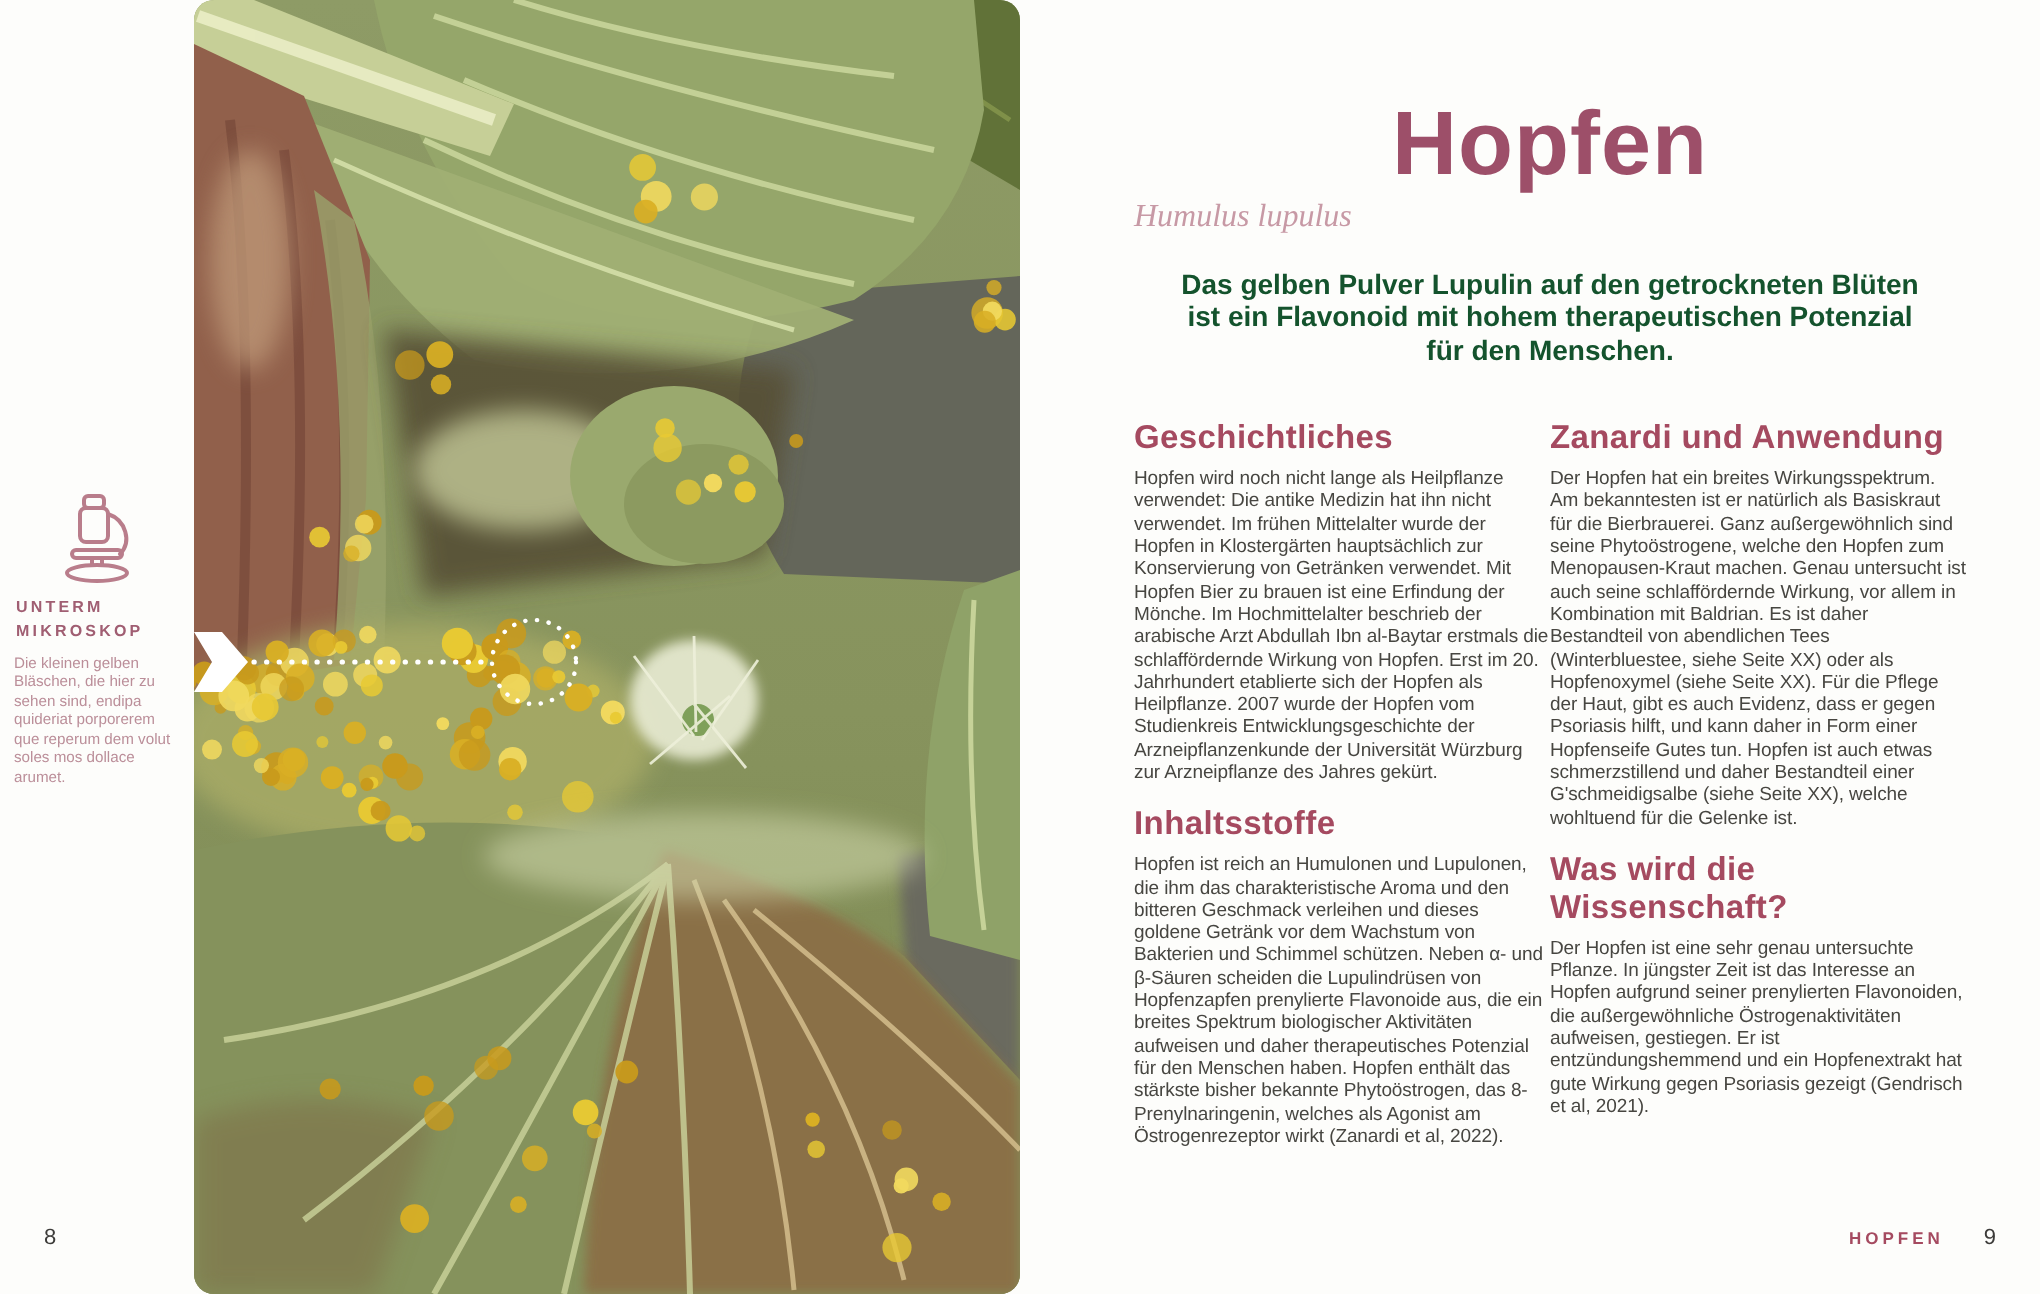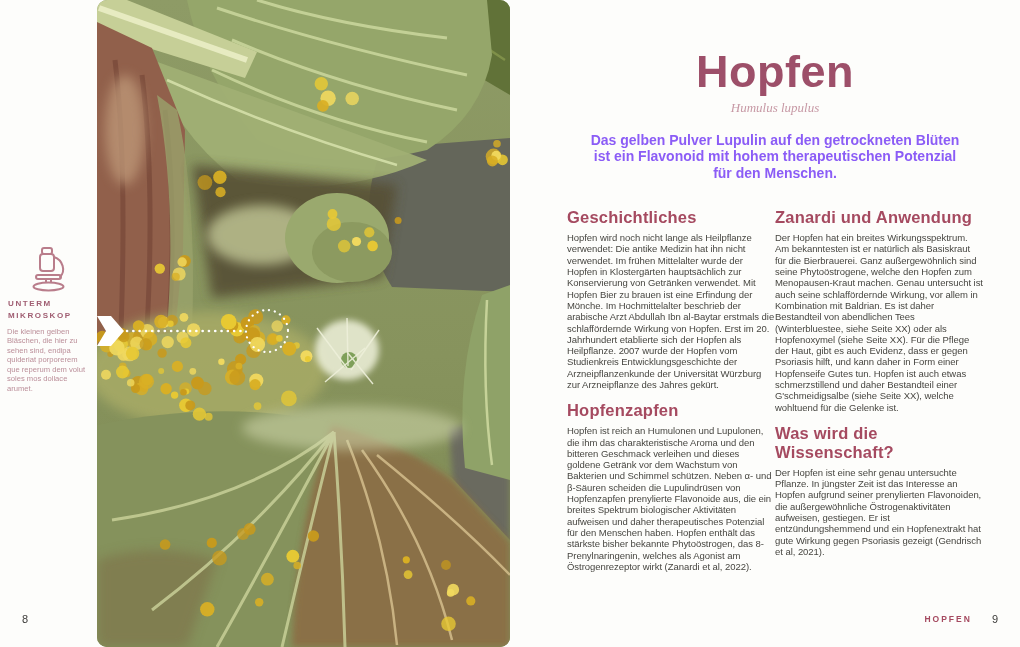--- a/index.html
+++ b/index.html
@@ -15,22 +15,22 @@
   .page-num{position:absolute;bottom:22px;font-size:11px;color:#3c3b39;}
   .page-num.left{left:22px;}
 
   
   .photo{position:absolute;left:97px;top:0;width:413px;height:647px;margin:0;border-radius:10px;overflow:hidden;}
   .photo svg{display:block;width:413px;height:647px;}
 
   
   .content{position:absolute;left:510px;top:0;width:510px;height:647px;box-sizing:border-box;padding:0 37px 0 57px;}
   h1{margin:46px 0 2px 0;text-align:center;font-size:45px;letter-spacing:0.5px;color:#9d4f69;font-weight:bold;}
-  .subtitle{text-align:center;font-family:"Liberation Serif",serif;font-style:italic;font-size:13px;color:#c799a5;}
-  .intro{margin:16px auto 0 auto;width:382px;text-align:center;font-size:14px;line-height:1.17;font-weight:bold;color:#8b5cf6;}
+  .subtitle{text-align:left;font-family:"Liberation Serif",serif;font-style:italic;font-size:16px;color:#c799a5;}
+  .intro{margin:16px auto 0 auto;width:382px;text-align:center;font-size:14px;line-height:1.17;font-weight:bold;color:#14532d;}
   .columns{display:flex;gap:0;margin-top:27px;}
   .col{flex:1;display:flex;flex-direction:column;gap:11px;min-width:0;}
   h2{margin:0 0 5px 0;font-size:16.5px;color:#a54a60;font-weight:bold;letter-spacing:0.2px;}
   .body-text{margin:0;font-size:9.5px;line-height:1.19;color:#474641;letter-spacing:-0.05px;}
   .footer-right{position:absolute;right:22px;bottom:22px;display:flex;align-items:center;gap:20px;}
   .chapter-label{font-size:8.5px;font-weight:bold;letter-spacing:2px;color:#a54a60;}
   .footer-right .num{font-size:11px;color:#3c3b39;}
 </style>
 </head>
 <body>
@@ -284,21 +284,21 @@
       <div class="subtitle">Humulus lupulus</div>
       <p class="intro">Das gelben Pulver Lupulin auf den getrockneten Blüten ist ein Flavonoid mit hohem therapeutischen Potenzial für den Menschen.</p>
     </header>
     <div class="columns">
       <div class="col">
         <section>
           <h2>Geschichtliches</h2>
           <p class="body-text">Hopfen wird noch nicht lange als Heilpflanze verwendet: Die antike Medizin hat ihn nicht verwendet. Im frühen Mittelalter wurde der Hopfen in Klostergärten hauptsächlich zur Konservierung von Getränken verwendet. Mit Hopfen Bier zu brauen ist eine Erfindung der Mönche. Im Hochmittelalter beschrieb der arabische Arzt Abdullah Ibn al-Baytar erstmals die schlaffördernde Wirkung von Hopfen. Erst im 20. Jahrhundert etablierte sich der Hopfen als Heilpflanze. 2007 wurde der Hopfen vom Studienkreis Entwicklungsgeschichte der Arzneipflanzenkunde der Universität Würzburg zur Arzneipflanze des Jahres gekürt.</p>
         </section>
         <section>
-          <h2>Hopfenzapfen</h2>
+          <h2>Inhaltsstoffe</h2>
           <p class="body-text">Hopfen ist reich an Humulonen und Lupulonen, die ihm das charakteristische Aroma und den bitteren Geschmack verleihen und dieses goldene Getränk vor dem Wachstum von Bakterien und Schimmel schützen. Neben α- und β-Säuren scheiden die Lupulindrüsen von Hopfenzapfen prenylierte Flavonoide aus, die ein breites Spektrum biologischer Aktivitäten aufweisen und daher therapeutisches Potenzial für den Menschen haben. Hopfen enthält das stärkste bisher bekannte Phytoöstrogen, das 8-Prenylnaringenin, welches als Agonist am Östrogenrezeptor wirkt (Zanardi et al, 2022).</p>
         </section>
       </div>
       <div class="col">
         <section>
           <h2>Zanardi und Anwendung</h2>
           <p class="body-text">Der Hopfen hat ein breites Wirkungsspektrum. Am bekanntesten ist er natürlich als Basiskraut für die Bierbrauerei. Ganz außergewöhnlich sind seine Phytoöstrogene, welche den Hopfen zum Menopausen-Kraut machen. Genau untersucht ist auch seine schlaffördernde Wirkung, vor allem in Kombination mit Baldrian. Es ist daher Bestandteil von abendlichen Tees (Winterbluestee, siehe Seite XX) oder als Hopfenoxymel (siehe Seite XX). Für die Pflege der Haut, gibt es auch Evidenz, dass er gegen Psoriasis hilft, und kann daher in Form einer Hopfenseife Gutes tun. Hopfen ist auch etwas schmerzstillend und daher Bestandteil einer G'schmeidigsalbe (siehe Seite XX), welche wohltuend für die Gelenke ist.</p>
         </section>
         <section>
           <h2>Was wird die Wissenschaft?</h2>

